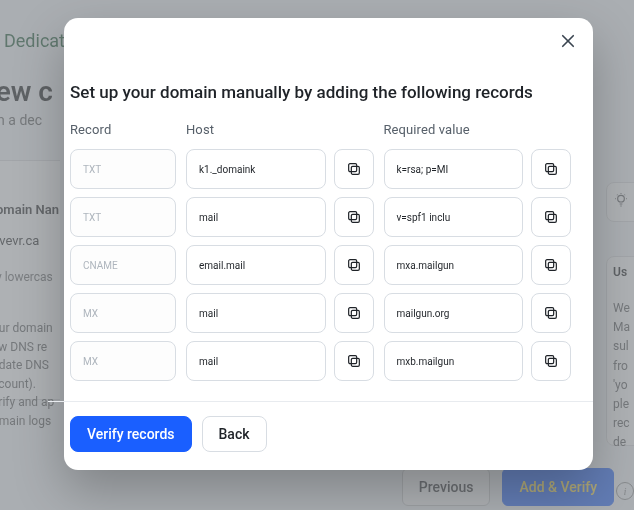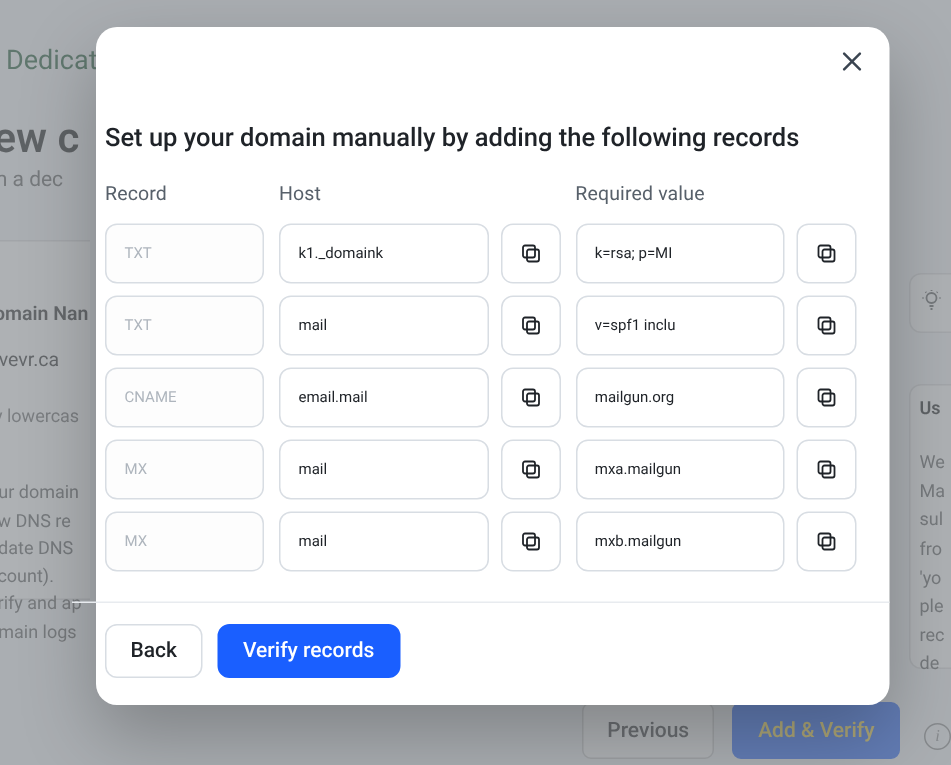--- a/index.html
+++ b/index.html
@@ -10,21 +10,21 @@
   .bg-sub { position: absolute; top: 112px; left: -20px; font-size: 14px; color: #555; }
   .bg-box1 { position:absolute; top:160px; left:-20px; width:80px; height:240px; border:1px solid #ddd; border-right:none; background:#fff; border-radius:8px 0 0 8px;}
   .bg-label1 { position:absolute; top:202px; left:-4px; font-size:13px; color:#222; font-weight:600;}
   .bg-val1 { position:absolute; top:233px; left:-4px; font-size:13px; color:#222;}
   .bg-val2 { position:absolute; top:270px; left:-4px; font-size:12px; color:#666;}
   .bg-para { position:absolute; top:319px; left:-8px; font-size:12px; color:#555; line-height:1.55; width:80px;}
   .bg-right { position:absolute; top:182px; right:-2px; width:30px; height:40px; border:1px solid #ddd; background:#fff; border-radius:8px 0 0 8px; display:flex; align-items:center; justify-content:center;}
   .bg-right2 { position:absolute; top:256px; right:-2px; width:30px; height:190px; border:1px solid #ddd; background:#fff; border-radius:8px 0 0 8px; padding:8px 2px 8px 6px; font-size:12px; color:#444;}
   .bg-right2 .h { font-weight:600; color:#111; margin-bottom:20px;}
   .bg-right2 .p { line-height:1.6; color:#555;}
-  .bg-btns { position:absolute; bottom:4px; right:34px; display:flex; gap:12px;}
+  .bg-btns { position:absolute; bottom:4px; right:20px; display:flex; gap:12px;}
   .bg-btns .btn { padding:10px 16px; border-radius:6px; font-size:14px; font-weight:500; border:1px solid #ccc; background:#fff; color:#333;}
   .bg-btns .btn.primary { background:#1a5fff; border-color:#1a5fff; color:#fde047;}
   .bg-info-icon { position:absolute; bottom:10px; right:0px; width:18px; height:18px; border:1.5px solid #888; border-radius:50%; display:flex; align-items:center; justify-content:center; font-size:11px; color:#888; font-style:italic; font-family:serif;}
 
   .overlay { position:absolute; inset:0; background:rgba(80,86,94,0.45); }
 
   .modal { position:absolute; top:18px; left:64px; width:529px; background:#fff; border-radius:14px; box-shadow:0 20px 50px rgba(0,0,0,0.25); padding:20px 22px 18px 6px; }
   .close { position:absolute; top:14px; right:16px; cursor:pointer; color:#3a4450; }
   .close svg { display:block; }
   .modal-title { font-size:17px; font-weight:500; color:#1f2328; margin-top:44px; margin-bottom:20px; }
@@ -192,30 +192,30 @@
       <div class="row">
         <div class="field">v=spf1 inclu</div>
         <div class="copy">
             <svg width="16" height="16" viewBox="0 0 24 24" fill="none" stroke="currentColor" stroke-width="1.8">
               <rect x="8" y="8" width="12" height="12" rx="2"></rect>
               <rect x="4" y="4" width="12" height="12" rx="2"></rect>
             </svg>
           </div>
       </div>
       <div class="row">
+        <div class="field">mxa.mailgun</div>
+        <div class="copy">
+            <svg width="16" height="16" viewBox="0 0 24 24" fill="none" stroke="currentColor" stroke-width="1.8">
+              <rect x="8" y="8" width="12" height="12" rx="2"></rect>
+              <rect x="4" y="4" width="12" height="12" rx="2"></rect>
+            </svg>
+          </div>
+      </div>
+      <div class="row">
         <div class="field">mailgun.org</div>
-        <div class="copy">
-            <svg width="16" height="16" viewBox="0 0 24 24" fill="none" stroke="currentColor" stroke-width="1.8">
-              <rect x="8" y="8" width="12" height="12" rx="2"></rect>
-              <rect x="4" y="4" width="12" height="12" rx="2"></rect>
-            </svg>
-          </div>
-      </div>
-      <div class="row">
-        <div class="field">mxa.mailgun</div>
         <div class="copy">
             <svg width="16" height="16" viewBox="0 0 24 24" fill="none" stroke="currentColor" stroke-width="1.8">
               <rect x="8" y="8" width="12" height="12" rx="2"></rect>
               <rect x="4" y="4" width="12" height="12" rx="2"></rect>
             </svg>
           </div>
       </div>
       <div class="row">
         <div class="field">mxb.mailgun</div>
         <div class="copy">
@@ -225,17 +225,17 @@
             </svg>
           </div>
       </div>
     </div>
   </div>
 
   <div class="divider"></div>
 
   <div class="footer">
     <div class="footer-btns">
+      <div class="btn-m btn-verify">Verify records</div>
       <div class="btn-m btn-back">Back</div>
-      <div class="btn-m btn-verify">Verify records</div>
     </div>
   </div>
 </div>
 
 </body></html>

